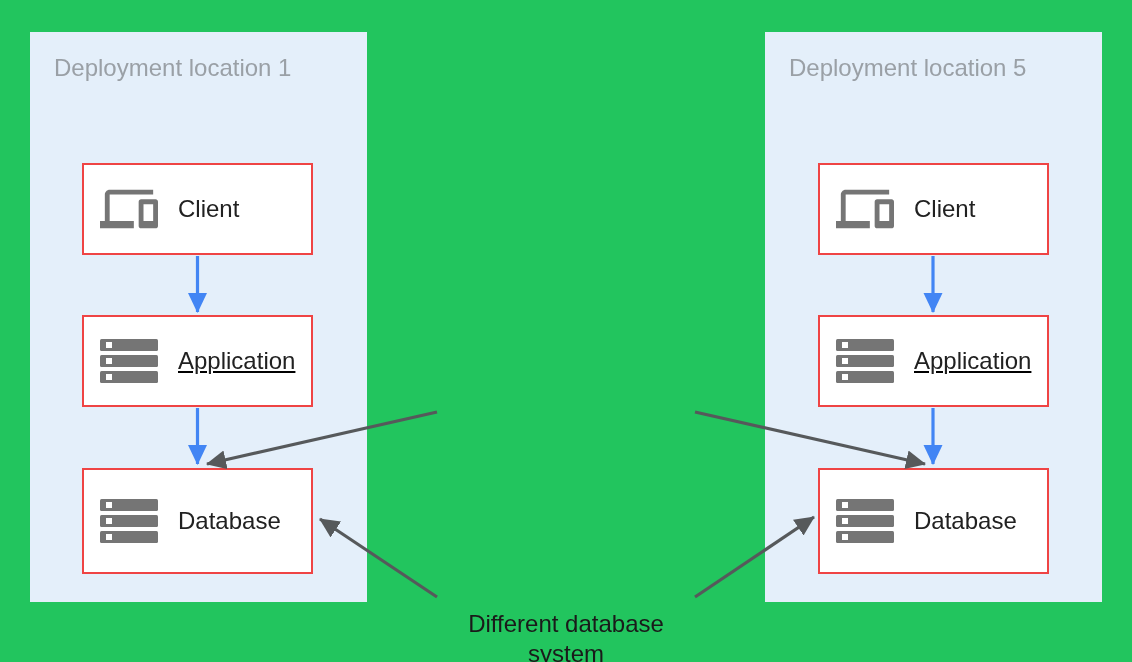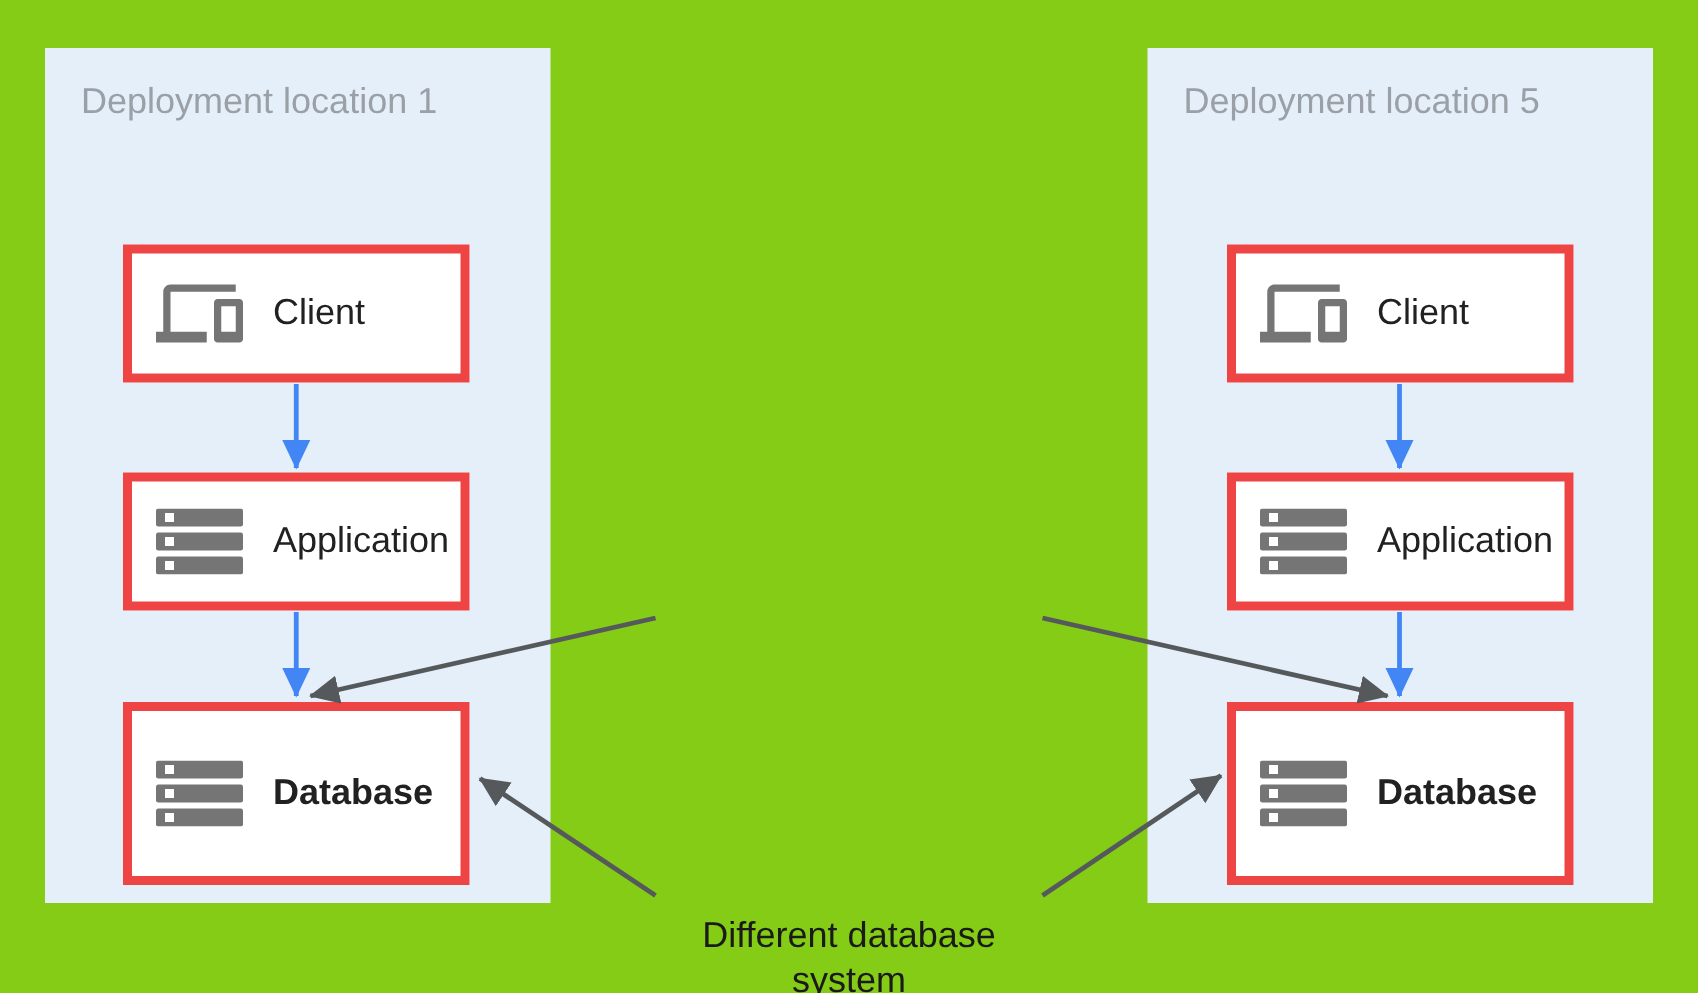--- a/index.html
+++ b/index.html
@@ -3,21 +3,21 @@
 <meta charset="utf-8">
 <style>
   * { margin: 0; padding: 0; box-sizing: border-box; }
   html, body { background: #ffffff; }
   body { font-family: "Liberation Sans", sans-serif; }
 
   .canvas {
     position: relative;
     width: 1132px;
     height: 662px;
-    background: #84cc16;
+    background: #22c55e;
     overflow: hidden;
   }
 
   .panel {
     position: absolute;
     top: 32px;
     width: 337px;
     height: 570px;
     background: #E4EFFA;
   }
@@ -32,31 +32,31 @@
     line-height: 30px;
     color: #9AA0A6;
     white-space: nowrap;
   }
 
   .node {
     position: absolute;
     width: 231px;
     height: 92px;
     background: #ffffff;
-    border: 6px solid #ef4444;
+    border: 2px solid #ef4444;
     display: flex;
     align-items: center;
     padding-left: 14px;
   }
-  .node.db { height: 122px; font-weight: bold; }
+  .node.db { height: 106px; }
 
   .col-left  .node { left: 82px; }
   .col-right .node { left: 818px; }
   .node.n1 { top: 163px; }
-  .node.n2 { top: 315px; }
+  .node.n2 { top: 315px; text-decoration: underline; }
   .node.n3 { top: 468px; }
 
   .node-icon {
     width: 62px;
     display: flex;
     align-items: center;
     justify-content: center;
     flex: 0 0 62px;
   }
 

